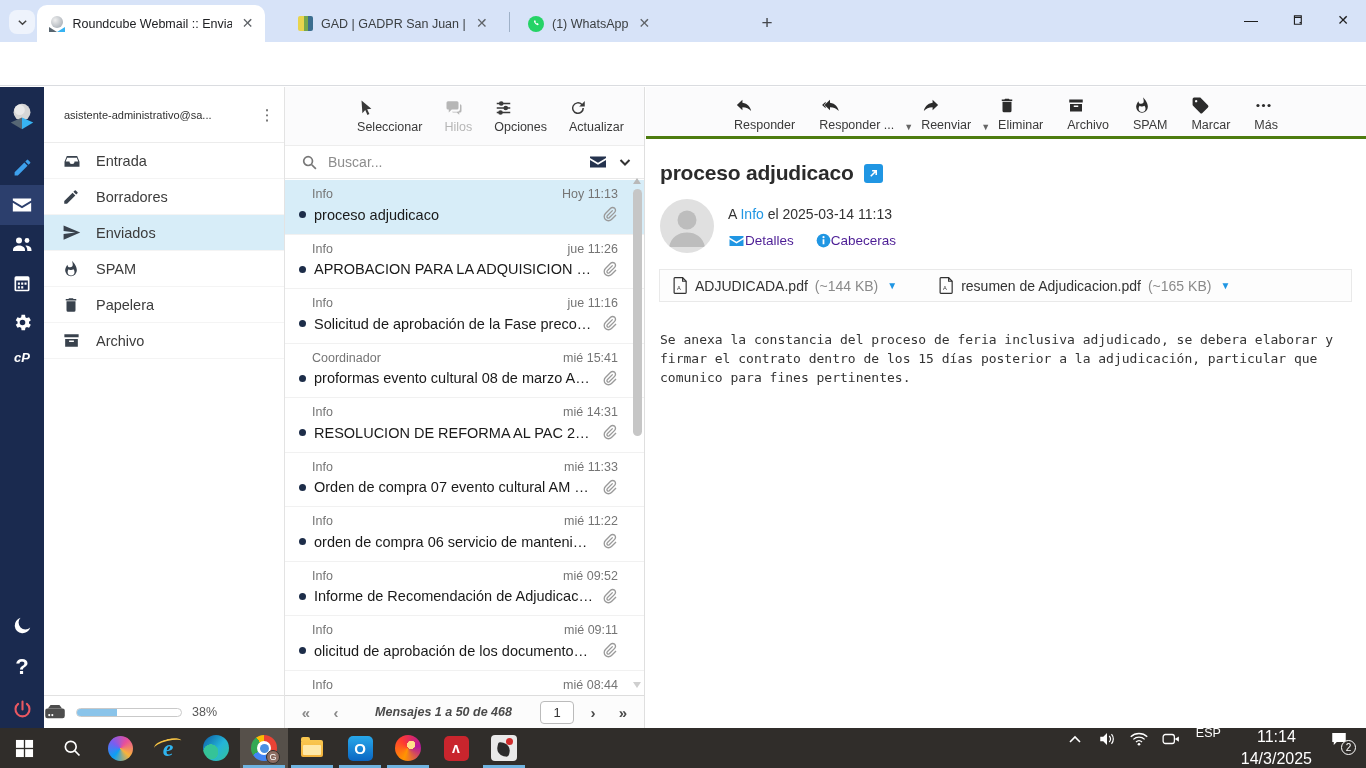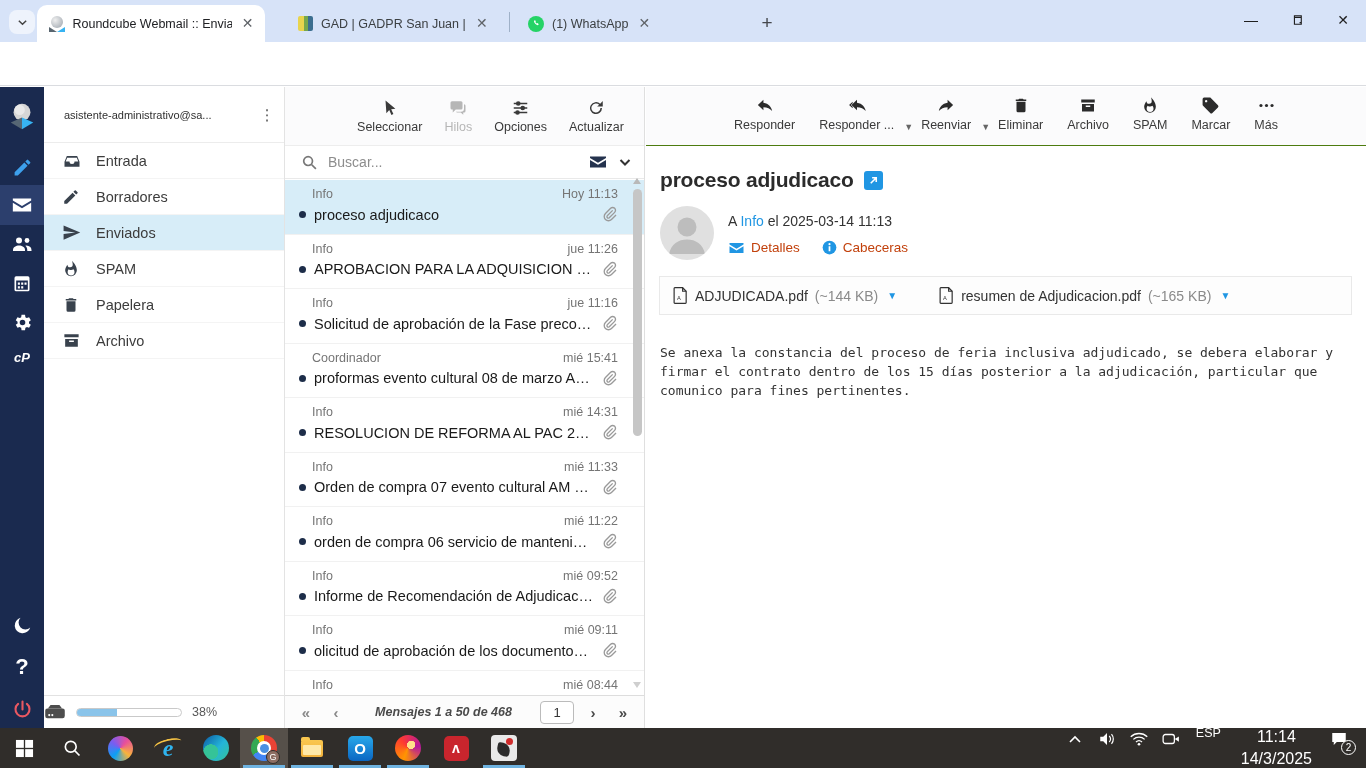--- a/index.html
+++ b/index.html
@@ -37,21 +37,21 @@
   .folder { height:36px; display:flex; align-items:center; gap:14px; padding-left:18px; border-bottom:1px solid #f4f4f4; color:#3c3c3c; font-size:14.5px; }
   .folder.selected { background:#d7edf8; }
   .folder .fico { color:#39424d; width:20px; }
   .quota { position:absolute; left:0; right:0; bottom:0; height:33px; border-top:1px solid #e2e2e2; display:flex; align-items:center; gap:10px; background:#fff; }
   .qbar { width:106px; height:9px; border:1px solid #c9c9c9; border-radius:5px; background:#fff; overflow:hidden; }
   .qfill { height:100%; width:38%; background:#8ac4ea; }
   .qtxt { font-size:12.5px; color:#585858; }
 
   .listcol { position:absolute; left:285px; top:0; bottom:0; width:360px; background:#fff; border-right:1px solid #dfdfdf; }
   .ltoolbar { height:59px; background:#fbfbfc; border-bottom:1px solid #ededed; display:flex; align-items:center; justify-content:center; gap:22px; padding-left:52px; }
-  .tbtn { display:flex; flex-direction:column; align-items:center; gap:3px; color:#3a3a3a; font-size:12.5px; }
+  .tbtn { display:flex; flex-direction:column; gap:3px; color:#3a3a3a; font-size:12.5px; }
   .tbtn.disabled { color:#b6b6b6; }
   .searchrow { height:33px; border-bottom:1px solid #e9e9e9; display:flex; align-items:center; padding:0 12px 0 16px; gap:10px; }
   .searchrow input { border:0; outline:0; flex:1; font-size:14px; color:#444; font-family:"Liberation Sans",sans-serif; background:transparent; }
   .searchrow input::placeholder { color:#8d8d8d; }
   .rows { position:absolute; top:93px; bottom:33px; left:0; right:0; overflow:hidden; }
   .mailrow { height:54.5px; padding:7px 26px 0 14px; border-bottom:1px solid #f1f1f1; position:relative; }
   .mailrow.selected { background:#d7edf8; }
   .mr1 { display:flex; justify-content:space-between; font-size:12.5px; color:#757575; padding-left:13px; }
   .mr2 { display:flex; align-items:center; gap:8px; margin-top:5px; }
   .dot { width:7px; height:7px; border-radius:50%; background:#1d2d49; flex:none; }
@@ -60,32 +60,32 @@
   .lscroll { position:absolute; right:2px; top:102px; width:9px; height:247px; background:#c6c6c6; border-radius:5px; }
   .lsup { position:absolute; right:3px; top:91px; width:0; height:0; border-left:4px solid transparent; border-right:4px solid transparent; border-bottom:6px solid #b9b9b9; }
   .lsdown { position:absolute; right:3px; bottom:40px; width:0; height:0; border-left:4px solid transparent; border-right:4px solid transparent; border-top:6px solid #cfcfcf; }
   .lfooter { position:absolute; left:0; right:0; bottom:0; height:33px; border-top:1px solid #ddd; background:#fcfcfc; display:flex; align-items:center; padding:0 10px; gap:8px; }
   .pgico { color:#8a8a8a; font-size:15px; font-weight:bold; width:22px; text-align:center; }
   .pgico.dark { color:#4a4a4a; }
   .pgsum { flex:1; text-align:center; font-size:12.5px; color:#4a4a4a; font-weight:bold;font-style:italic; }
   .pginput { width:34px; height:23px; border:1px solid #bbb; border-radius:4px; text-align:center; font-size:13px; color:#333; font-family:"Liberation Sans",sans-serif; }
 
   .msgcol { position:absolute; left:646px; top:0; bottom:0; right:0; background:#fff; }
-  .mtoolbar { height:59px; background:#fbfbfc; border-bottom:1px solid #4d7c0f; display:flex; align-items:flex-start; justify-content:center; gap:24px; padding-top:9px; }
+  .mtoolbar { height:52px; background:#fbfbfc; border-bottom:3px solid #4d7c0f; display:flex; align-items:flex-start; justify-content:center; gap:24px; padding-top:9px; }
   .caret { color:#666; font-size:9px; margin:26px -16px 0 -14px; }
   .mtitle { display:flex; align-items:center; gap:10px; margin:22px 0 0 14px; }
   .mtitle h1 { font-size:21px; color:#2b2b2b; letter-spacing:-.2px; }
   .extlink { width:19px; height:19px; border-radius:3px; background:#2096e3; display:flex; align-items:center; justify-content:center; }
   .msghead { display:flex; margin:14px 0 0 14px; gap:14px; }
   .mavatar { width:54px; height:54px; border-radius:50%; background:#e0e0e0; overflow:hidden; flex:none; }
   .metaline { font-size:14px; color:#333; margin-top:7px; }
   .bluelink { color:#2096e3; }
   .sublinks { display:flex; gap:22px; margin-top:11px; align-items:center; }
-  .sublk { display:flex; gap:6px; align-items:center; color:#c2410c; font-size:13.5px; }
-  .attbar { margin:16px 14px 0 13px; border:1px solid #e9e9e9; background:#fdfdfd; height:39px; display:flex; align-items:center; gap:42px; padding-left:13px; }
+  .sublk { display:flex; gap:0; align-items:center; color:#4c1d95; font-size:13.5px; }
+  .attbar { margin:16px 14px 0 13px; border:1px solid #e9e9e9; background:#fdfdfd; height:33px; display:flex; align-items:center; gap:42px; padding-left:13px; }
   .attach { display:flex; align-items:center; gap:7px; font-size:14px; color:#333; }
   .attsize { color:#8a8a8a; }
   .attcaret { color:#2096e3; font-size:10px; margin-left:2px; }
   .msgbody { margin:28px 14px 0 14px; width:694px; font-family:"DejaVu Sans Mono","Liberation Mono",monospace; font-size:13px; line-height:1.48; color:#333; }
 
   
   .taskbar { position:absolute; left:0; right:0; bottom:0; height:40px; background:#302d2a; display:flex; align-items:center; }
   .tslot { width:48px; height:40px; display:flex; align-items:center; justify-content:center; position:relative; flex:none; }
   .tslot.open::after { content:""; position:absolute; left:3px; right:3px; bottom:0; height:3px; background:#6fb3e0; }
   .tslot.activeapp { background:#56504a; }

